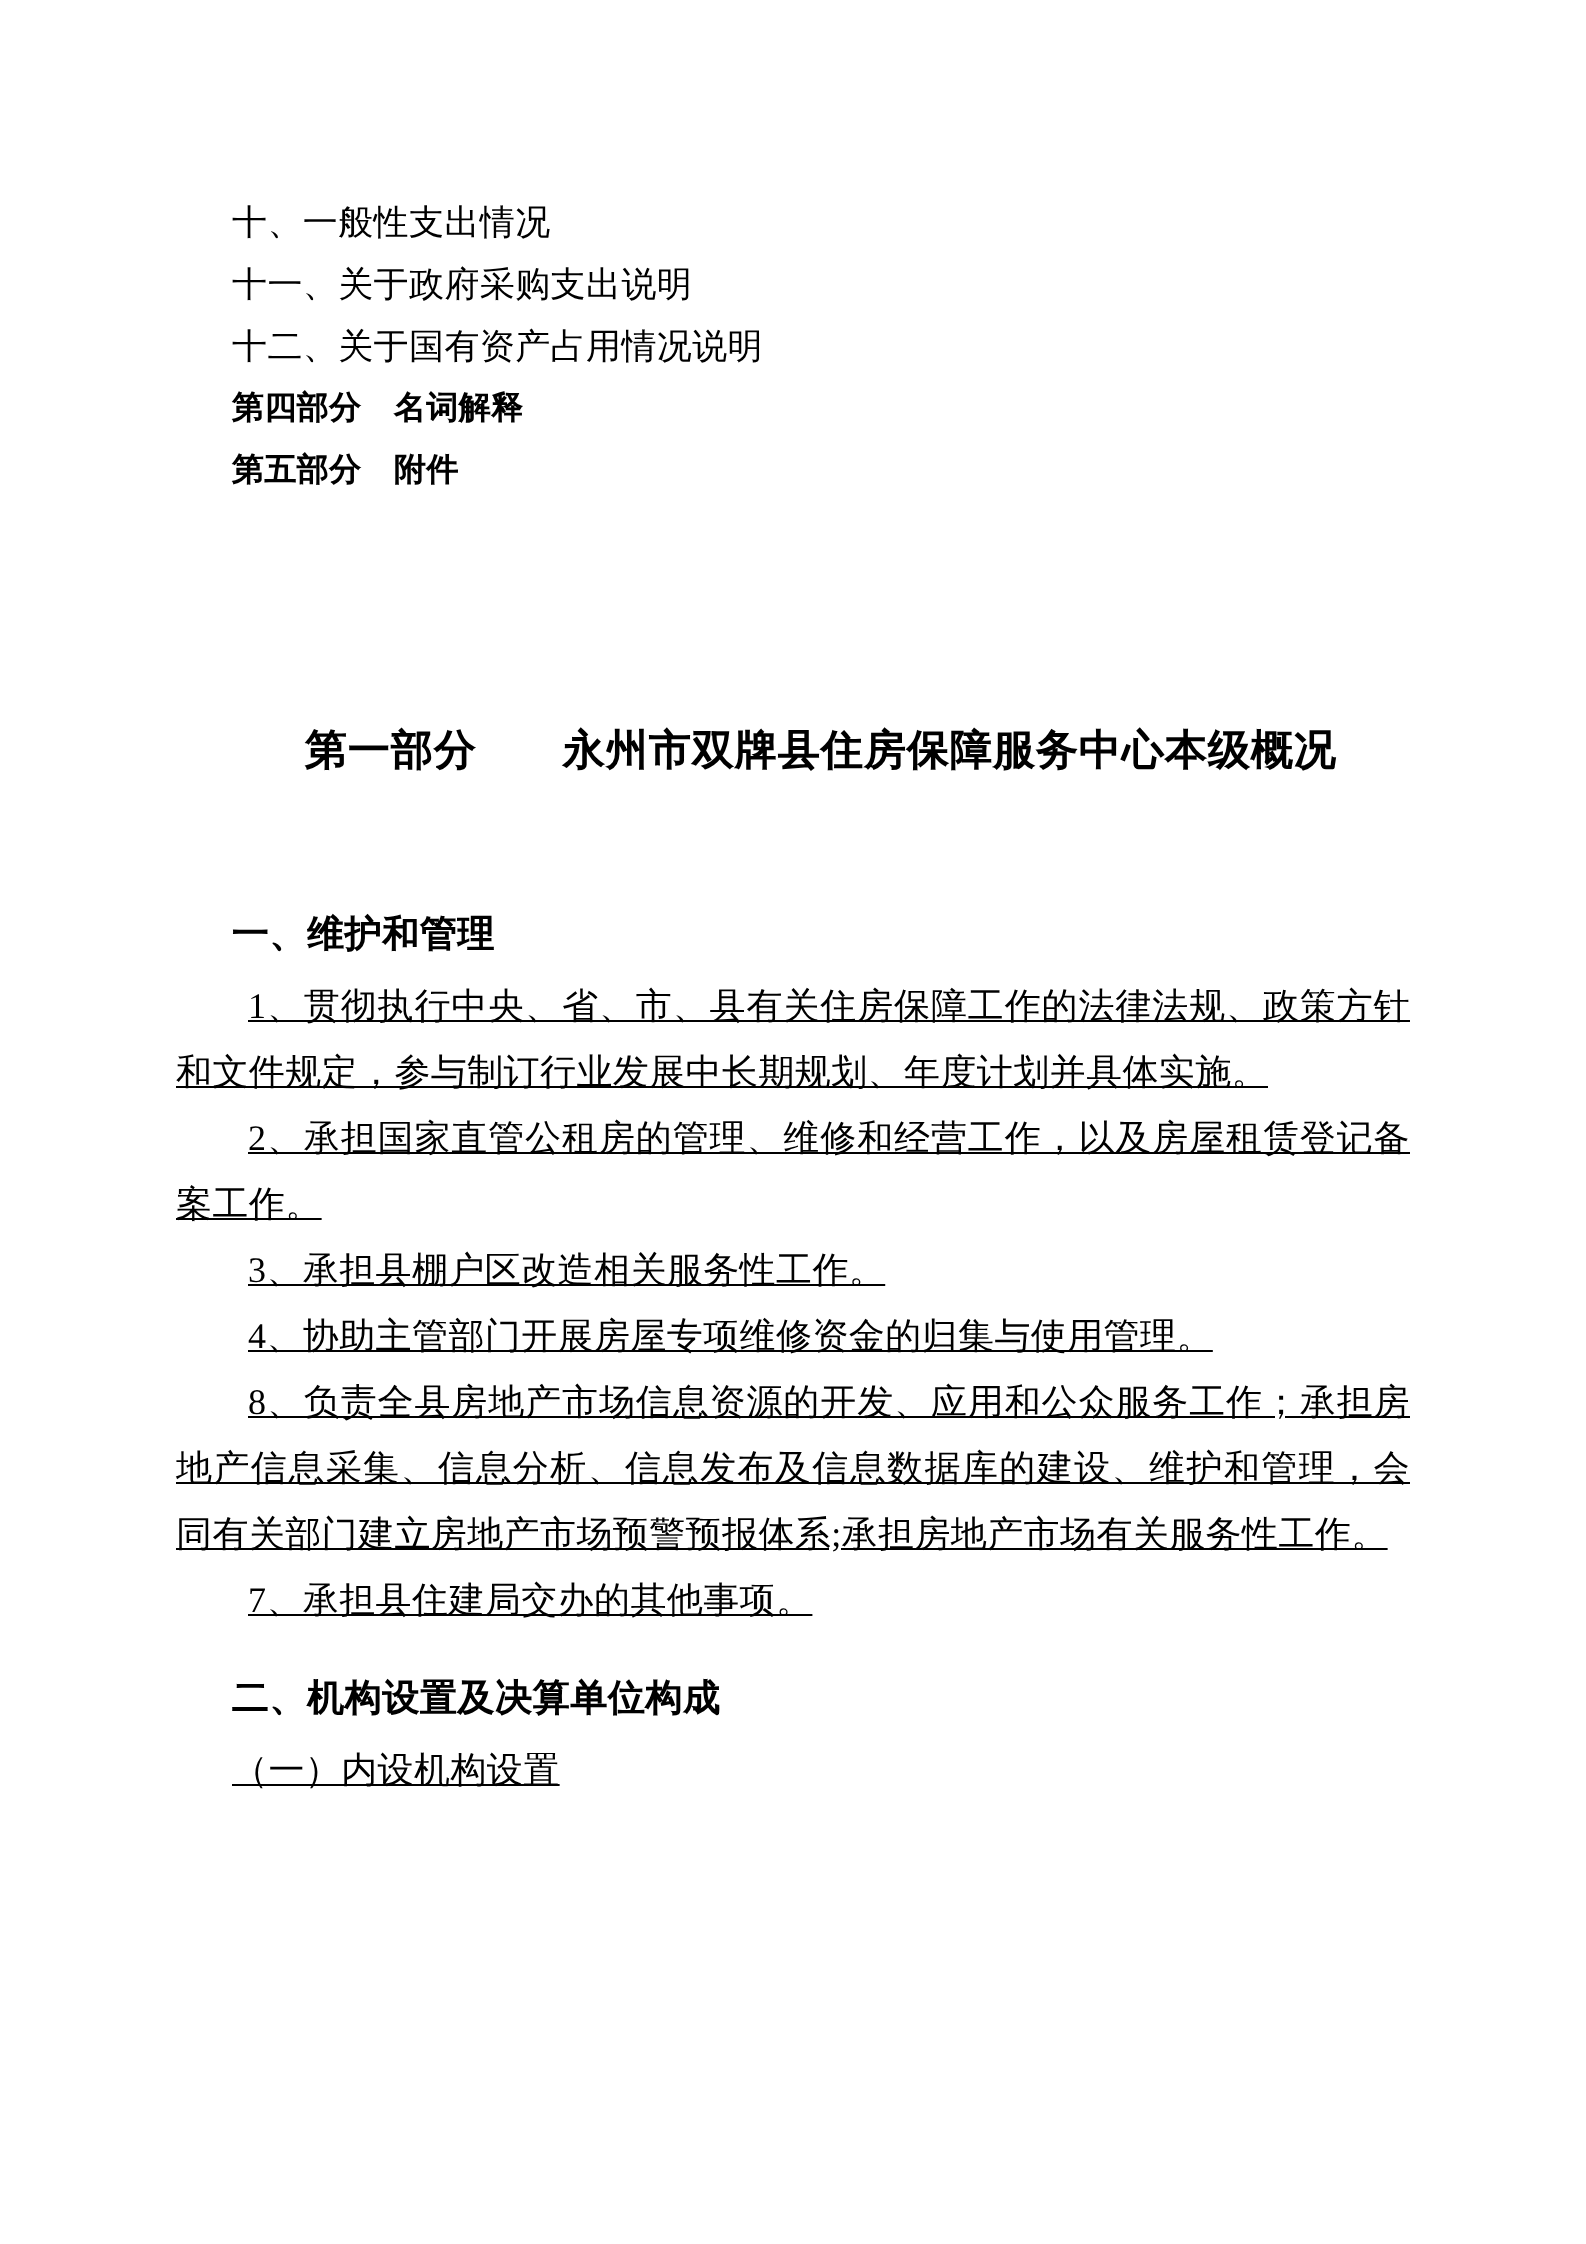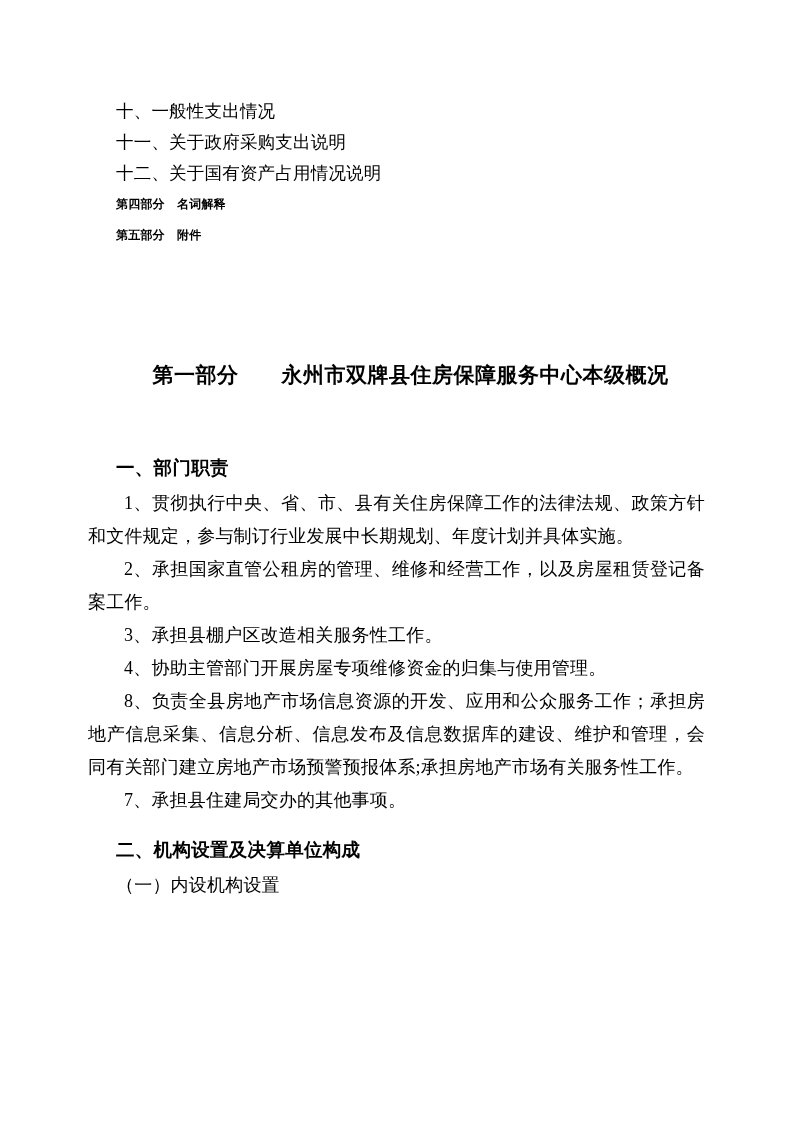--- a/index.html
+++ b/index.html
@@ -28,21 +28,21 @@
   }
   .toc-line {
     font-size: 17.5px;
     line-height: 31px;
     text-indent: 28px;
     white-space: nowrap;
     letter-spacing: 0.2px;
   }
   .toc-line.bold {
     font-weight: bold;
-    font-size: 12px;
+    font-size: 16px;
   }
   .gap-after-toc {
     height: 108px;
   }
   .doc-title {
     font-size: 21px;
     font-weight: bold;
     text-align: center;
     text-indent: 28px;
     line-height: 32px;
@@ -59,20 +59,21 @@
     letter-spacing: 0.3px;
   }
   .para {
     font-size: 18px;
     line-height: 33px;
     text-indent: 36px;
     text-align: justify;
     text-justify: inter-ideograph;
     letter-spacing: 0.2px;
     margin: 0;
+    text-decoration: underline;
   }
   .para.sub {
     text-indent: 28px;
   }
   .spacer-12 { height: 12px; }
 </style>
 </head>
 <body>
 
 <div class="page">
@@ -82,21 +83,21 @@
     <div class="toc-line">十一、关于政府采购支出说明</div>
     <div class="toc-line">十二、关于国有资产占用情况说明</div>
     <div class="toc-line bold">第四部分　名词解释</div>
     <div class="toc-line bold">第五部分　附件</div>
   </div>
 
   <div class="gap-after-toc"></div>
 
   <div class="doc-title">第一部分　　永州市双牌县住房保障服务中心本级概况</div>
 
-  <div class="section-head">一、部门职责</div>
+  <div class="section-head">一、维护和管理</div>
   <p class="para">1、贯彻执行中央、省、市、县有关住房保障工作的法律法规、政策方针和文件规定，参与制订行业发展中长期规划、年度计划并具体实施。</p>
   <p class="para">2、承担国家直管公租房的管理、维修和经营工作，以及房屋租赁登记备案工作。</p>
   <p class="para">3、承担县棚户区改造相关服务性工作。</p>
   <p class="para">4、协助主管部门开展房屋专项维修资金的归集与使用管理。</p>
   <p class="para">8、负责全县房地产市场信息资源的开发、应用和公众服务工作；承担房地产信息采集、信息分析、信息发布及信息数据库的建设、维护和管理，会同有关部门建立房地产市场预警预报体系;承担房地产市场有关服务性工作。</p>
   <p class="para">7、承担县住建局交办的其他事项。</p>
 
   <div class="spacer-12"></div>
 
   <div class="section-head">二、机构设置及决算单位构成</div>

